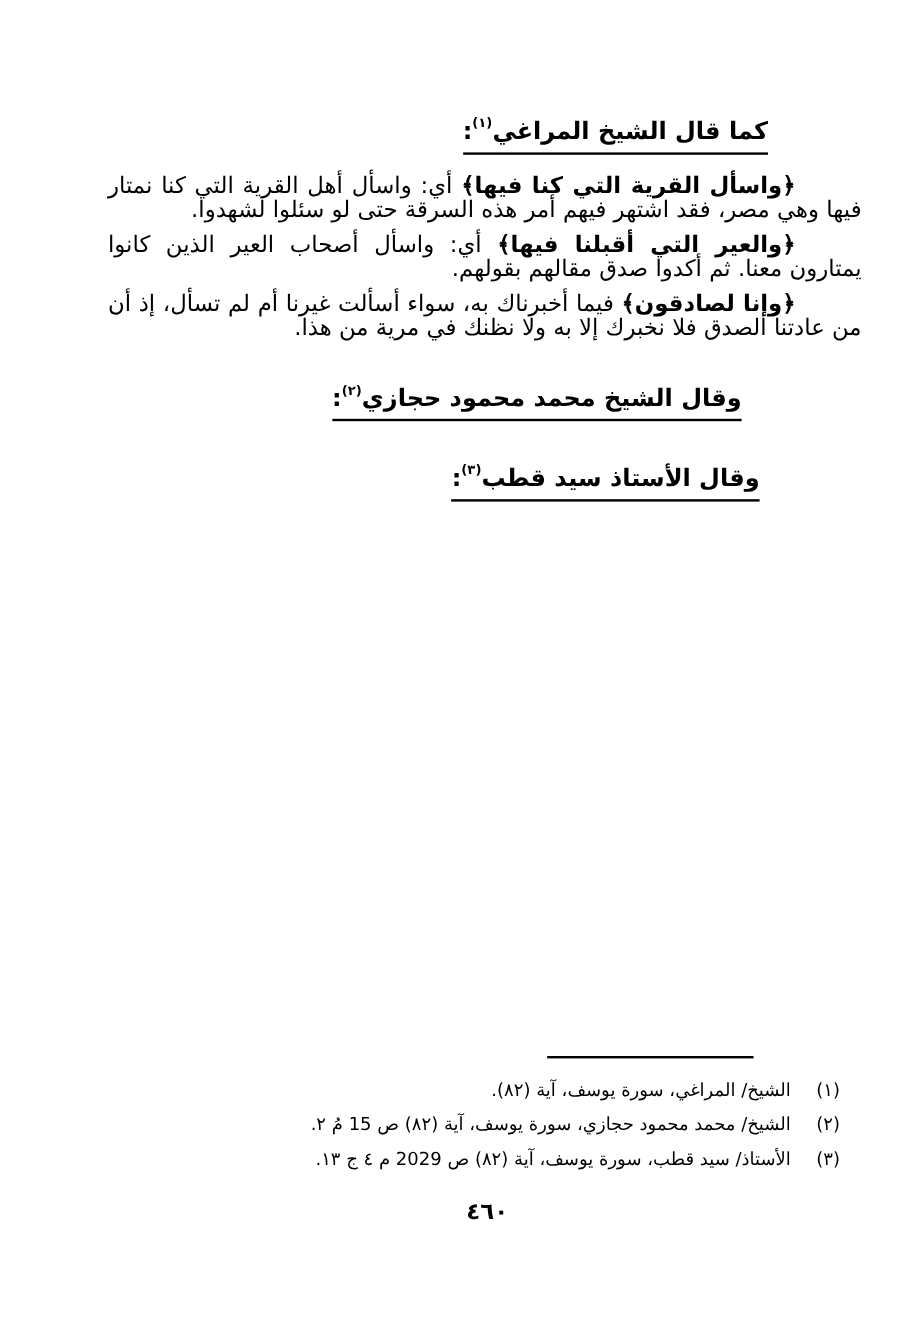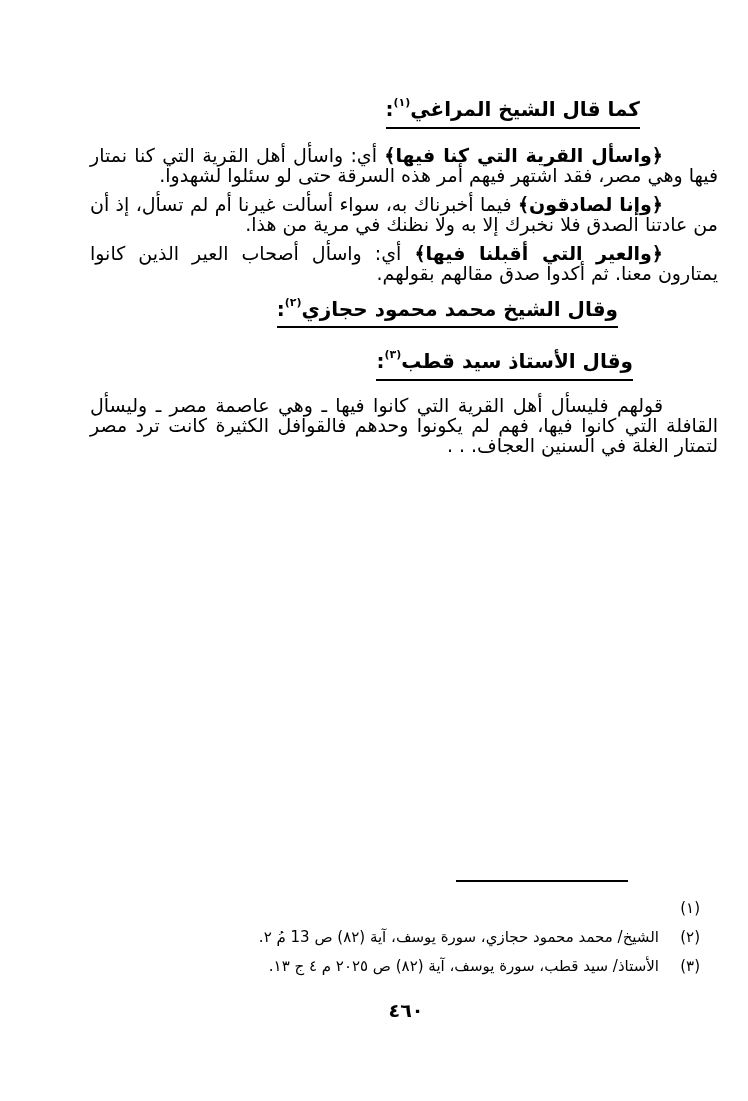--- a/index.html
+++ b/index.html
@@ -28,22 +28,22 @@
   .heading {
     display: table;
     font-size: 20px;
     font-weight: bold;
     border-bottom: 2px solid #000;
     padding-bottom: 5px;
     line-height: 26px;
     margin: 0 0 14px 0;
   }
   .heading.h-1 { margin-right: 78px; margin-bottom: 16px; }
-  .heading.h-2 { margin-top: 9px; margin-right: 100px; }
-  .heading.h-3 { margin-top: 16px; margin-right: 85px; }
+  .heading.h-2 { margin-top: 32px; margin-right: 100px; }
+  .heading.h-3 { margin-top: 30px; margin-right: 85px; }
   .ref {
     font-size: 11px;
     font-weight: bold;
     position: relative;
     top: -2px;
   }
   .para {
     font-size: 19px;
     line-height: 20px;
     text-align: justify;
@@ -92,54 +92,54 @@
   <div class="content">
 
     <div class="heading h-1">
         <span>كما قال الشيخ المراغي</span>
         <sup class="ref">(١)</sup>
         <span>:</span>
       </div>
 
     <p class="para"><span class="q">﴿واسأل القرية التي كنا فيها﴾</span><span> أي: واسأل أهل القرية التي كنا نمتار فيها وهي مصر، فقد اشتهر فيهم أمر هذه السرقة حتى لو سئلوا لشهدوا.</span></p>
 
+    <p class="para"><span class="q">﴿والعير التي أقبلنا فيها﴾</span><span> أي: واسأل أصحاب العير الذين كانوا يمتارون معنا. ثم أكدوا صدق مقالهم بقولهم.</span></p>
+
     <p class="para"><span class="q">﴿وإنا لصادقون﴾</span><span> فيما أخبرناك به، سواء أسألت غيرنا أم لم تسأل، إذ أن من عادتنا الصدق فلا نخبرك إلا به ولا نظنك في مرية من هذا.</span></p>
-
-    <p class="para"><span class="q">﴿والعير التي أقبلنا فيها﴾</span><span> أي: واسأل أصحاب العير الذين كانوا يمتارون معنا. ثم أكدوا صدق مقالهم بقولهم.</span></p>
 
     <div class="heading h-2">
         <span>وقال الشيخ محمد محمود حجازي</span>
         <sup class="ref">(٢)</sup>
         <span>:</span>
       </div>
 
 
     <div class="heading h-3">
         <span>وقال الأستاذ سيد قطب</span>
         <sup class="ref">(٣)</sup>
         <span>:</span>
       </div>
 
-    <p class="para"><span>قولهم فليسأل أهل القرية التي كانوا فيها ـ وهي عاصمة مصر ـ وليسأل القافلة التي كانوا فيها، فهم لم يكونوا وحدهم فالقوافل الكثيرة كانت ترد مصر لتمتار الغلة في السنين العجاف. . .</span></p>
 
   </div>
 
   <div class="footnotes">
     <div class="fn-divider"></div>
 
     <div class="fn-item">
       <span class="fn-num">(١)</span>
+      <span class="fn-text">الشيخ/ المراغي، سورة يوسف، آية (٨٢).</span>
     </div>
 
     <div class="fn-item">
       <span class="fn-num">(٢)</span>
-      <span class="fn-text">الشيخ/ محمد محمود حجازي، سورة يوسف، آية (٨٢) ص 13 مُ ٢.</span>
+      <span class="fn-text">الشيخ/ محمد محمود حجازي، سورة يوسف، آية (٨٢) ص 15 مُ ٢.</span>
     </div>
 
     <div class="fn-item">
       <span class="fn-num">(٣)</span>
-      <span class="fn-text">الأستاذ/ سيد قطب، سورة يوسف، آية (٨٢) ص ٢٠٢٥ م ٤ ج ١٣.</span>
+      <span class="fn-text">الأستاذ/ سيد قطب، سورة يوسف، آية (٨٢) ص 2029 م ٤ ج ١٣.</span>
     </div>
   </div>
 
   <div class="page-number">٤٦٠</div>
 
 </div>
 
 </body></html>

